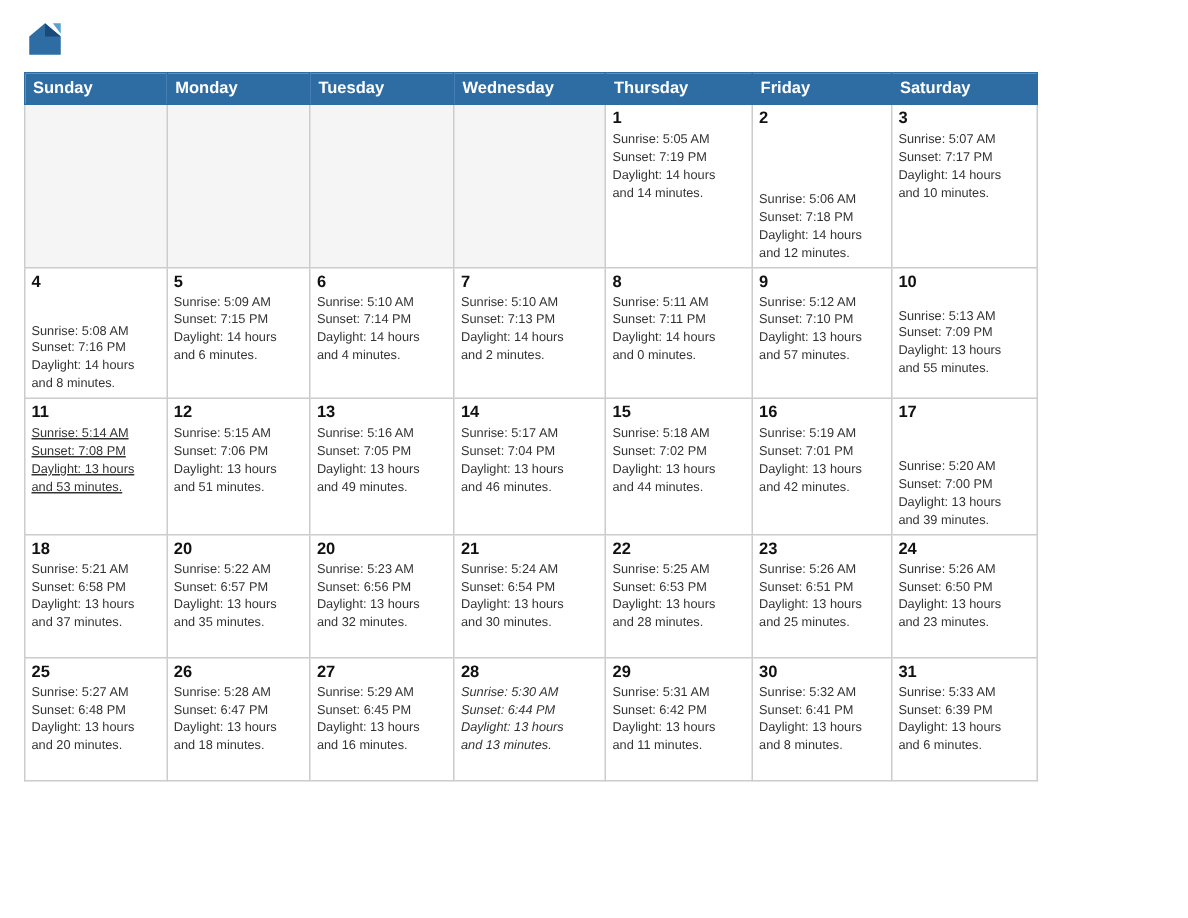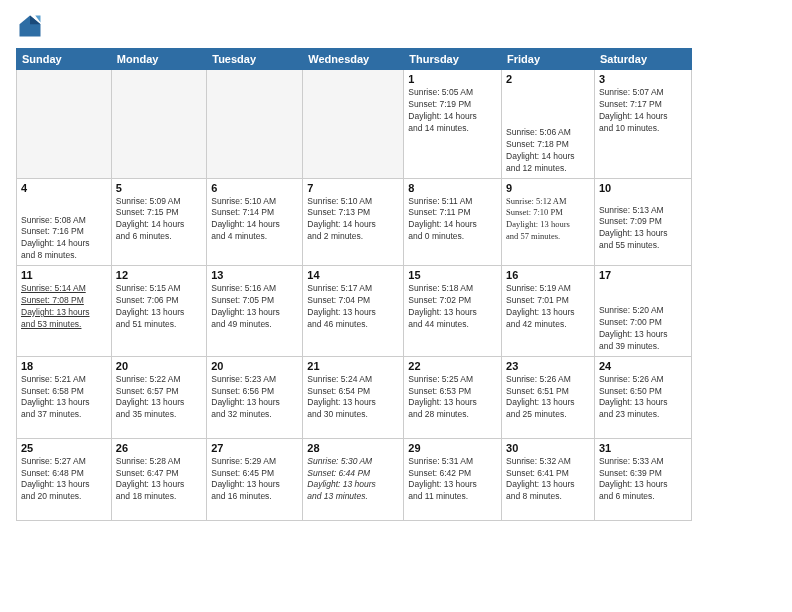--- a/index.html
+++ b/index.html
@@ -183,21 +183,21 @@
           </td>
           <td>
             <div class="day-num">8</div>
             <div class="day-detail" style="white-space: pre-line;">Sunrise: 5:11 AM
 Sunset: 7:11 PM
 Daylight: 14 hours
 and 0 minutes.</div>
           </td>
           <td>
             <div class="day-num">9</div>
-            <div class="day-detail" style="white-space: pre-line; font-family: Liberation Serif, serif;">Sunrise: 5:12 AM
+            <div class="day-detail" style="white-space: pre-line;">Sunrise: 5:12 AM
 Sunset: 7:10 PM
 Daylight: 13 hours
 and 57 minutes.</div>
           </td>
           <td>
             <div class="day-num">10</div>
             <div class="day-detail" style="white-space: pre-line; margin-top: 11px;">Sunrise: 5:13 AM
 Sunset: 7:09 PM
 Daylight: 13 hours
 and 55 minutes.</div>

